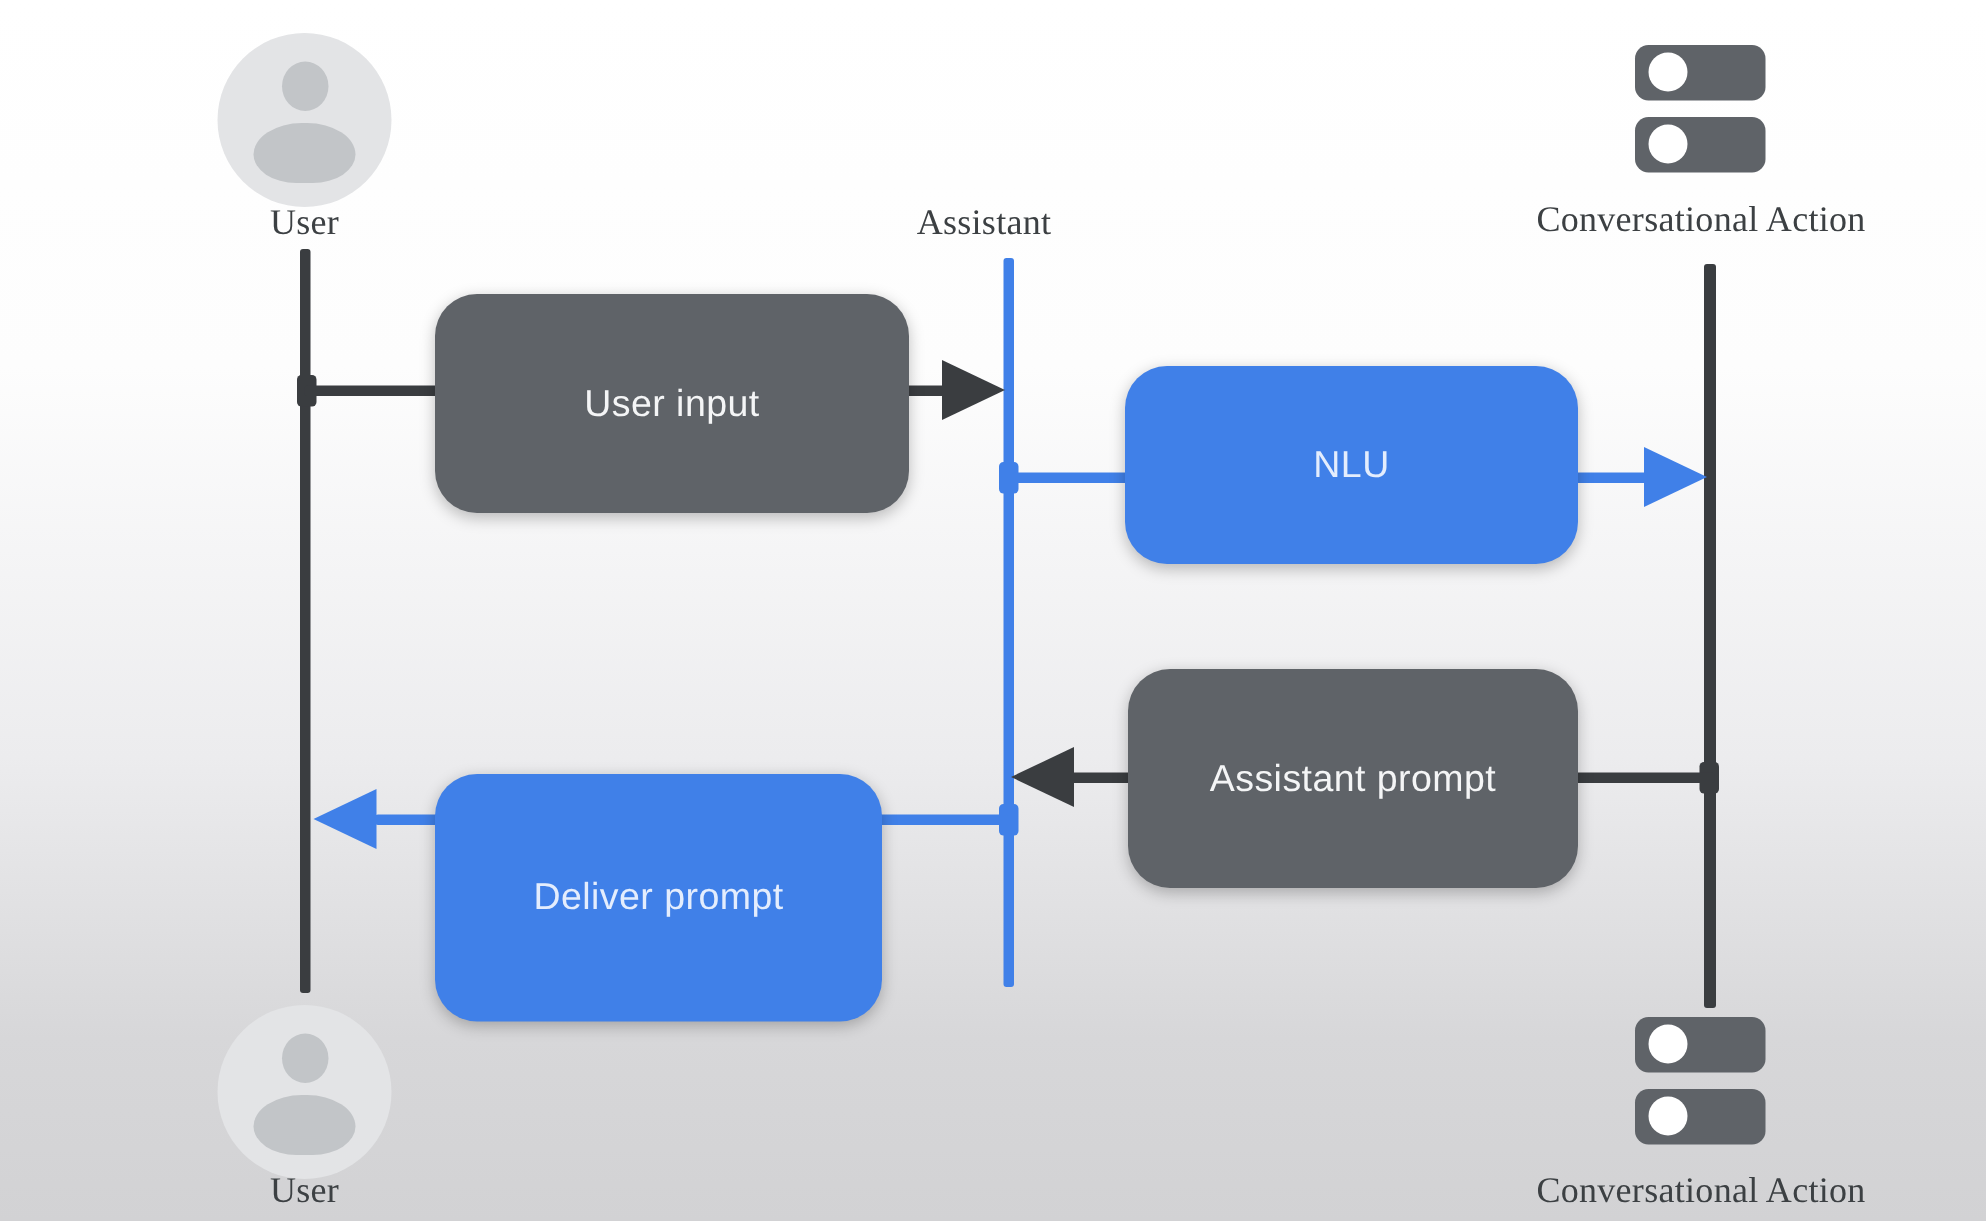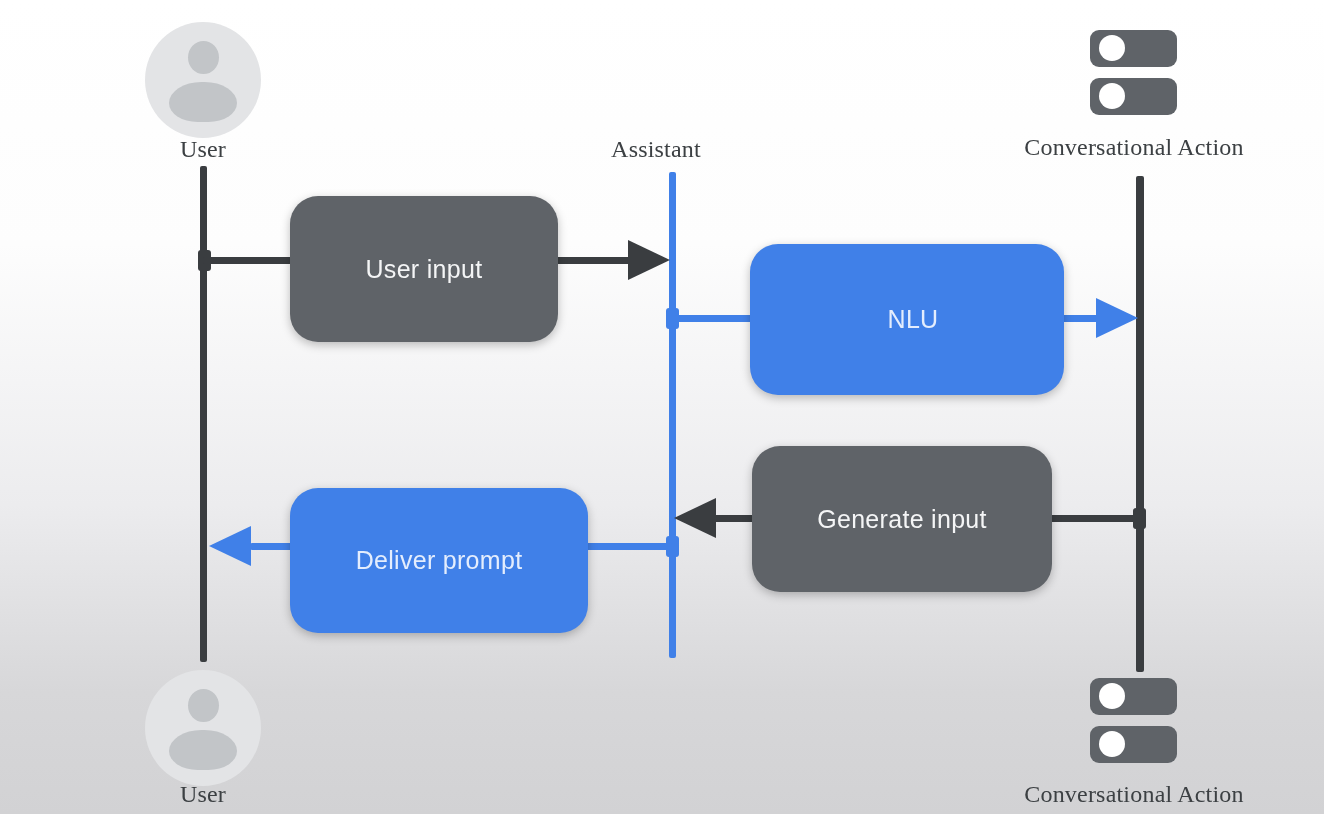--- a/index.html
+++ b/index.html
@@ -91,45 +91,45 @@
     <div class="toggle-row">
         <div class="dot"></div>
       </div>
   </div>
   <div class="lane-label" style="left:1134px;top:781px;">Conversational Action</div>
 
   <div>
     <div class="nub dark" style="left:198px;top:250px;"></div>
     <div class="mline dark" style="left:203px;top:257px;width:430px;"></div>
     <div class="ahead right dark" style="left:628px;top:240px;"></div>
-    <div class="box gray" style="left:290px;top:196px;width:268px;height:146px;">
+    <div class="box gray" style="left:290px;top:196px;width:316px;height:146px;">
       <span>User input</span>
     </div>
   </div>
 
   <div>
     <div class="nub blue" style="left:666px;top:308px;"></div>
     <div class="mline blue" style="left:675px;top:315px;width:425px;"></div>
     <div class="ahead right blue" style="left:1096px;top:298px;"></div>
-    <div class="box blue" style="left:750px;top:244px;width:302px;height:151px;padding-left:12px;">
+    <div class="box blue" style="left:750px;top:244px;width:302px;height:132px;">
       <span>NLU</span>
     </div>
   </div>
 
   <div>
     <div class="nub dark" style="left:1133px;top:508px;"></div>
     <div class="mline dark" style="left:714px;top:515px;width:429px;"></div>
     <div class="ahead left dark" style="left:674px;top:498px;"></div>
     <div class="box gray" style="left:752px;top:446px;width:300px;height:146px;">
-      <span>Generate input</span>
+      <span>Assistant prompt</span>
     </div>
   </div>
 
   <div>
     <div class="nub blue" style="left:666px;top:536px;"></div>
     <div class="mline blue" style="left:250px;top:543px;width:422px;"></div>
     <div class="ahead left blue" style="left:209px;top:526px;"></div>
-    <div class="box blue" style="left:290px;top:488px;width:298px;height:145px;">
+    <div class="box blue" style="left:290px;top:516px;width:298px;height:165px;">
       <span>Deliver prompt</span>
     </div>
   </div>
 
 </div>
 
 </body></html>

